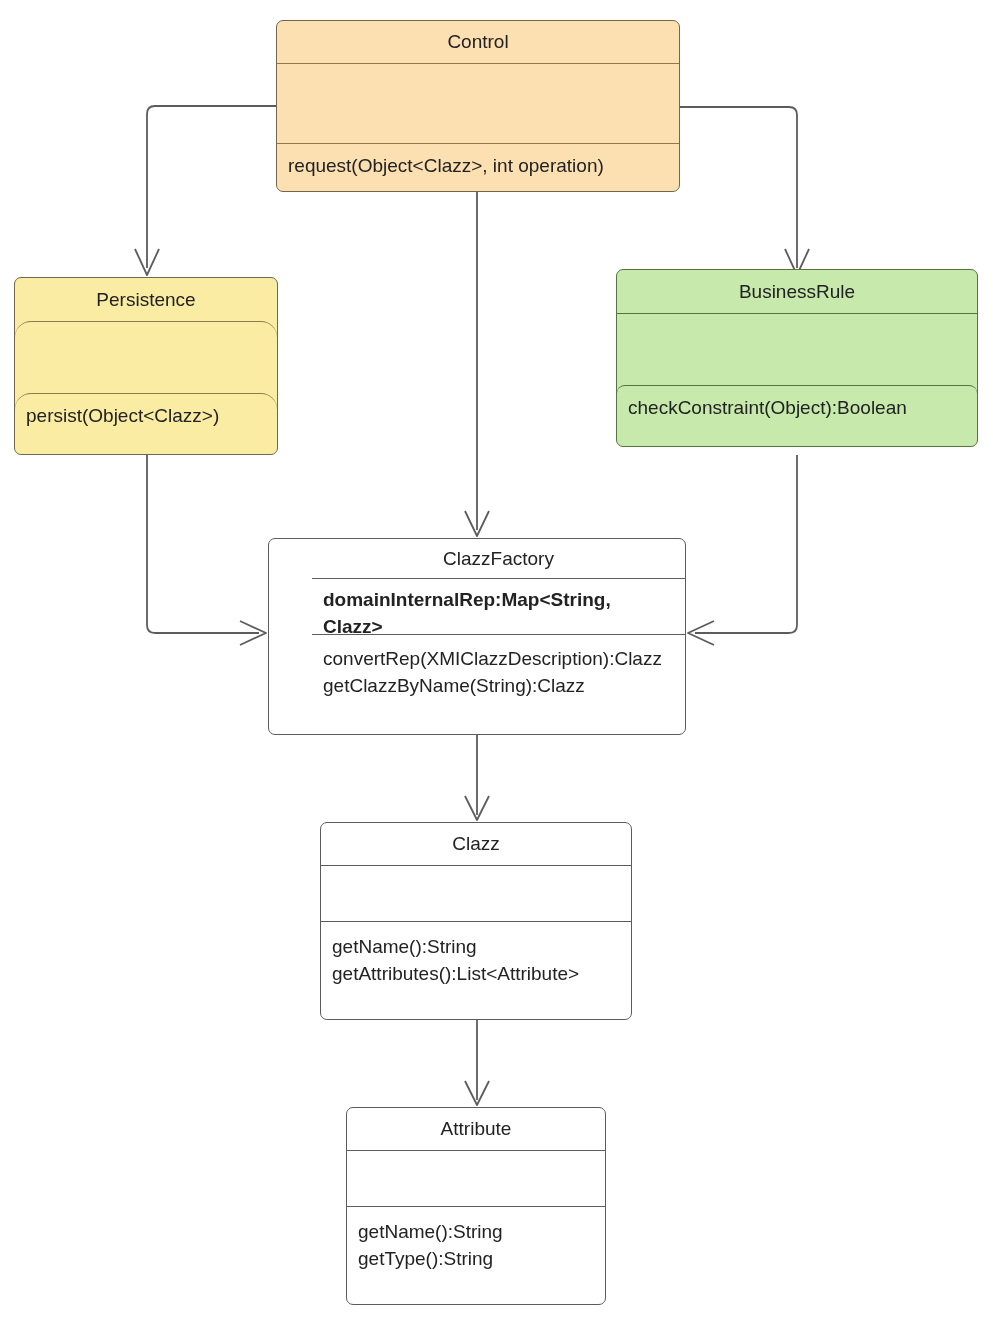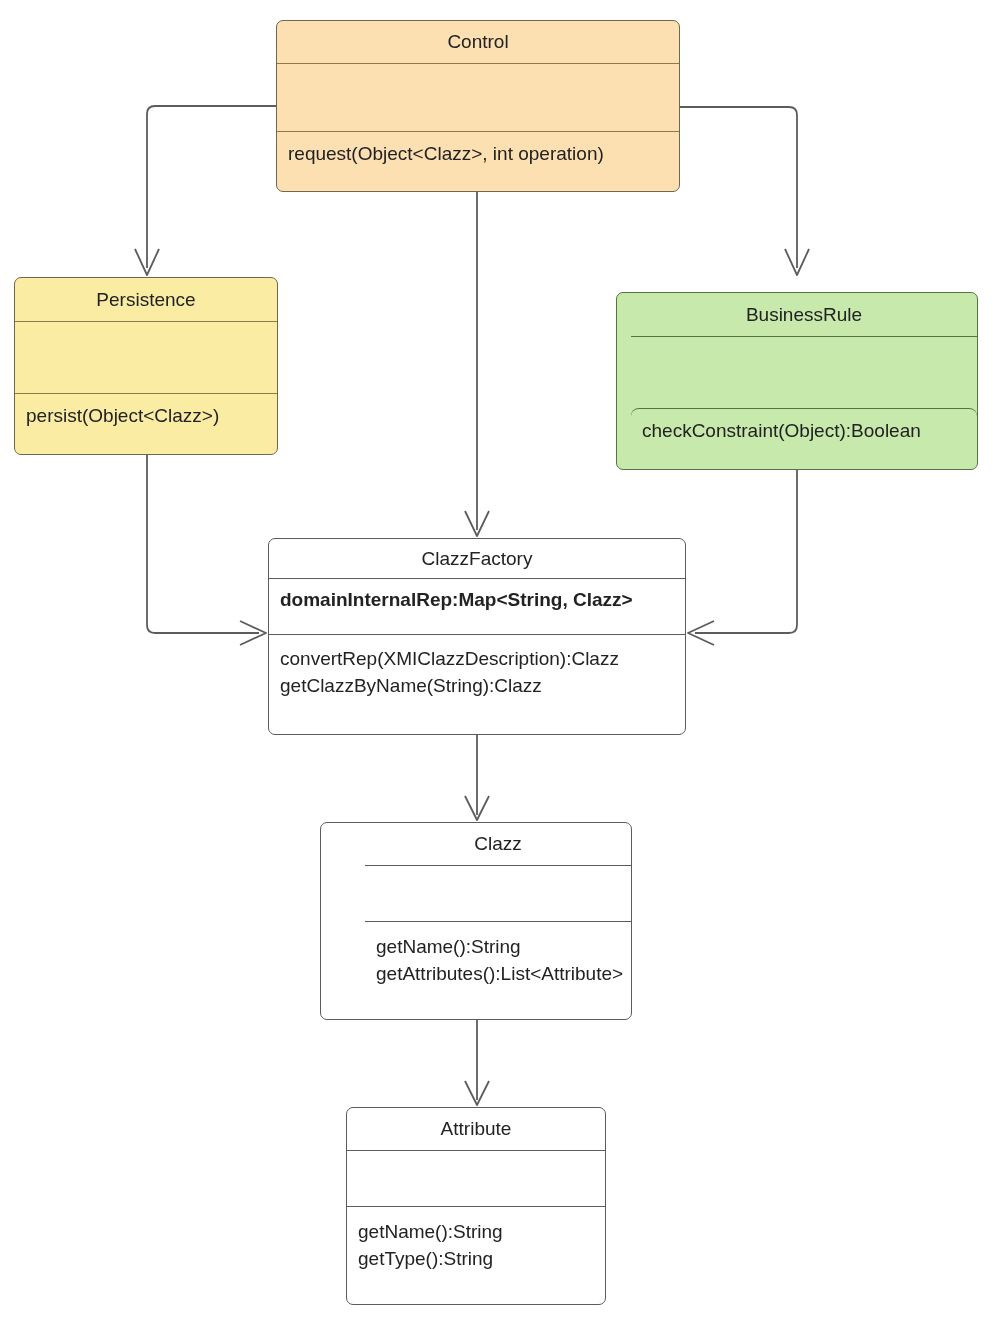--- a/index.html
+++ b/index.html
@@ -57,62 +57,61 @@
 
   
   #cls-control {
     left: 276px; top: 20px; width: 404px; height: 172px;
     background: #fce0b2;
     border-color: #73664e;
   }
   #cls-control .uml-title { height: 42px; }
   #cls-control .uml-section { border-top-color: #8d7a4e; }
   #cls-control .sec-attrs { height: 68px; }
-  #cls-control .sec-methods { height: 60px; }
+  #cls-control .sec-methods { height: 60px; margin-top: 12px; }
 
   
   #cls-persistence {
     left: 14px; top: 277px; width: 264px; height: 178px;
     background: #fbeca4;
     border-color: #73664e;
   }
   #cls-persistence .uml-title { height: 43px; text-align: center; }
-  #cls-persistence .uml-section { border-top-color: #8d7a4e; }
+  #cls-persistence .uml-section { border-top-color: #8d7a4e; border-radius: 16px; }
   #cls-persistence .sec-attrs { height: 72px; }
   #cls-persistence .sec-methods { height: 61px; }
 
   
   #cls-businessrule {
-    left: 616px; top: 292px; width: 362px; height: 178px;
+    left: 616px; top: 269px; width: 362px; height: 178px;
     background: #c7e9ac;
     border-color: #55743f;
-    padding-left: 14px;
   }
   #cls-businessrule .uml-title { height: 43px; }
   #cls-businessrule .uml-section { border-top-color: #55743f; }
   #cls-businessrule .sec-attrs { height: 72px; }
   #cls-businessrule .sec-methods { height: 61px; border-radius: 8px; }
 
   
   #cls-clazzfactory {
     left: 268px; top: 538px; width: 418px; height: 197px;
     background: #ffffff;
     border-color: #5c5c5c;
+    padding-left: 43px;
   }
   #cls-clazzfactory .uml-title { height: 39px; }
   #cls-clazzfactory .uml-section { border-top-color: #5c5c5c; }
   #cls-clazzfactory .sec-attrs { height: 56px; padding-top: 8px; font-weight: bold; }
   #cls-clazzfactory .sec-methods { height: 100px; padding-top: 11px; }
 
   
   #cls-clazz {
     left: 320px; top: 822px; width: 312px; height: 198px;
     background: #ffffff;
     border-color: #5c5c5c;
-    padding-left: 44px;
   }
   #cls-clazz .uml-title { height: 42px; }
   #cls-clazz .uml-section { border-top-color: #5c5c5c; }
   #cls-clazz .sec-attrs { height: 56px; }
   #cls-clazz .sec-methods { height: 98px; padding-top: 12px; }
 
   
   #cls-attribute {
     left: 346px; top: 1107px; width: 260px; height: 198px;
     background: #ffffff;

